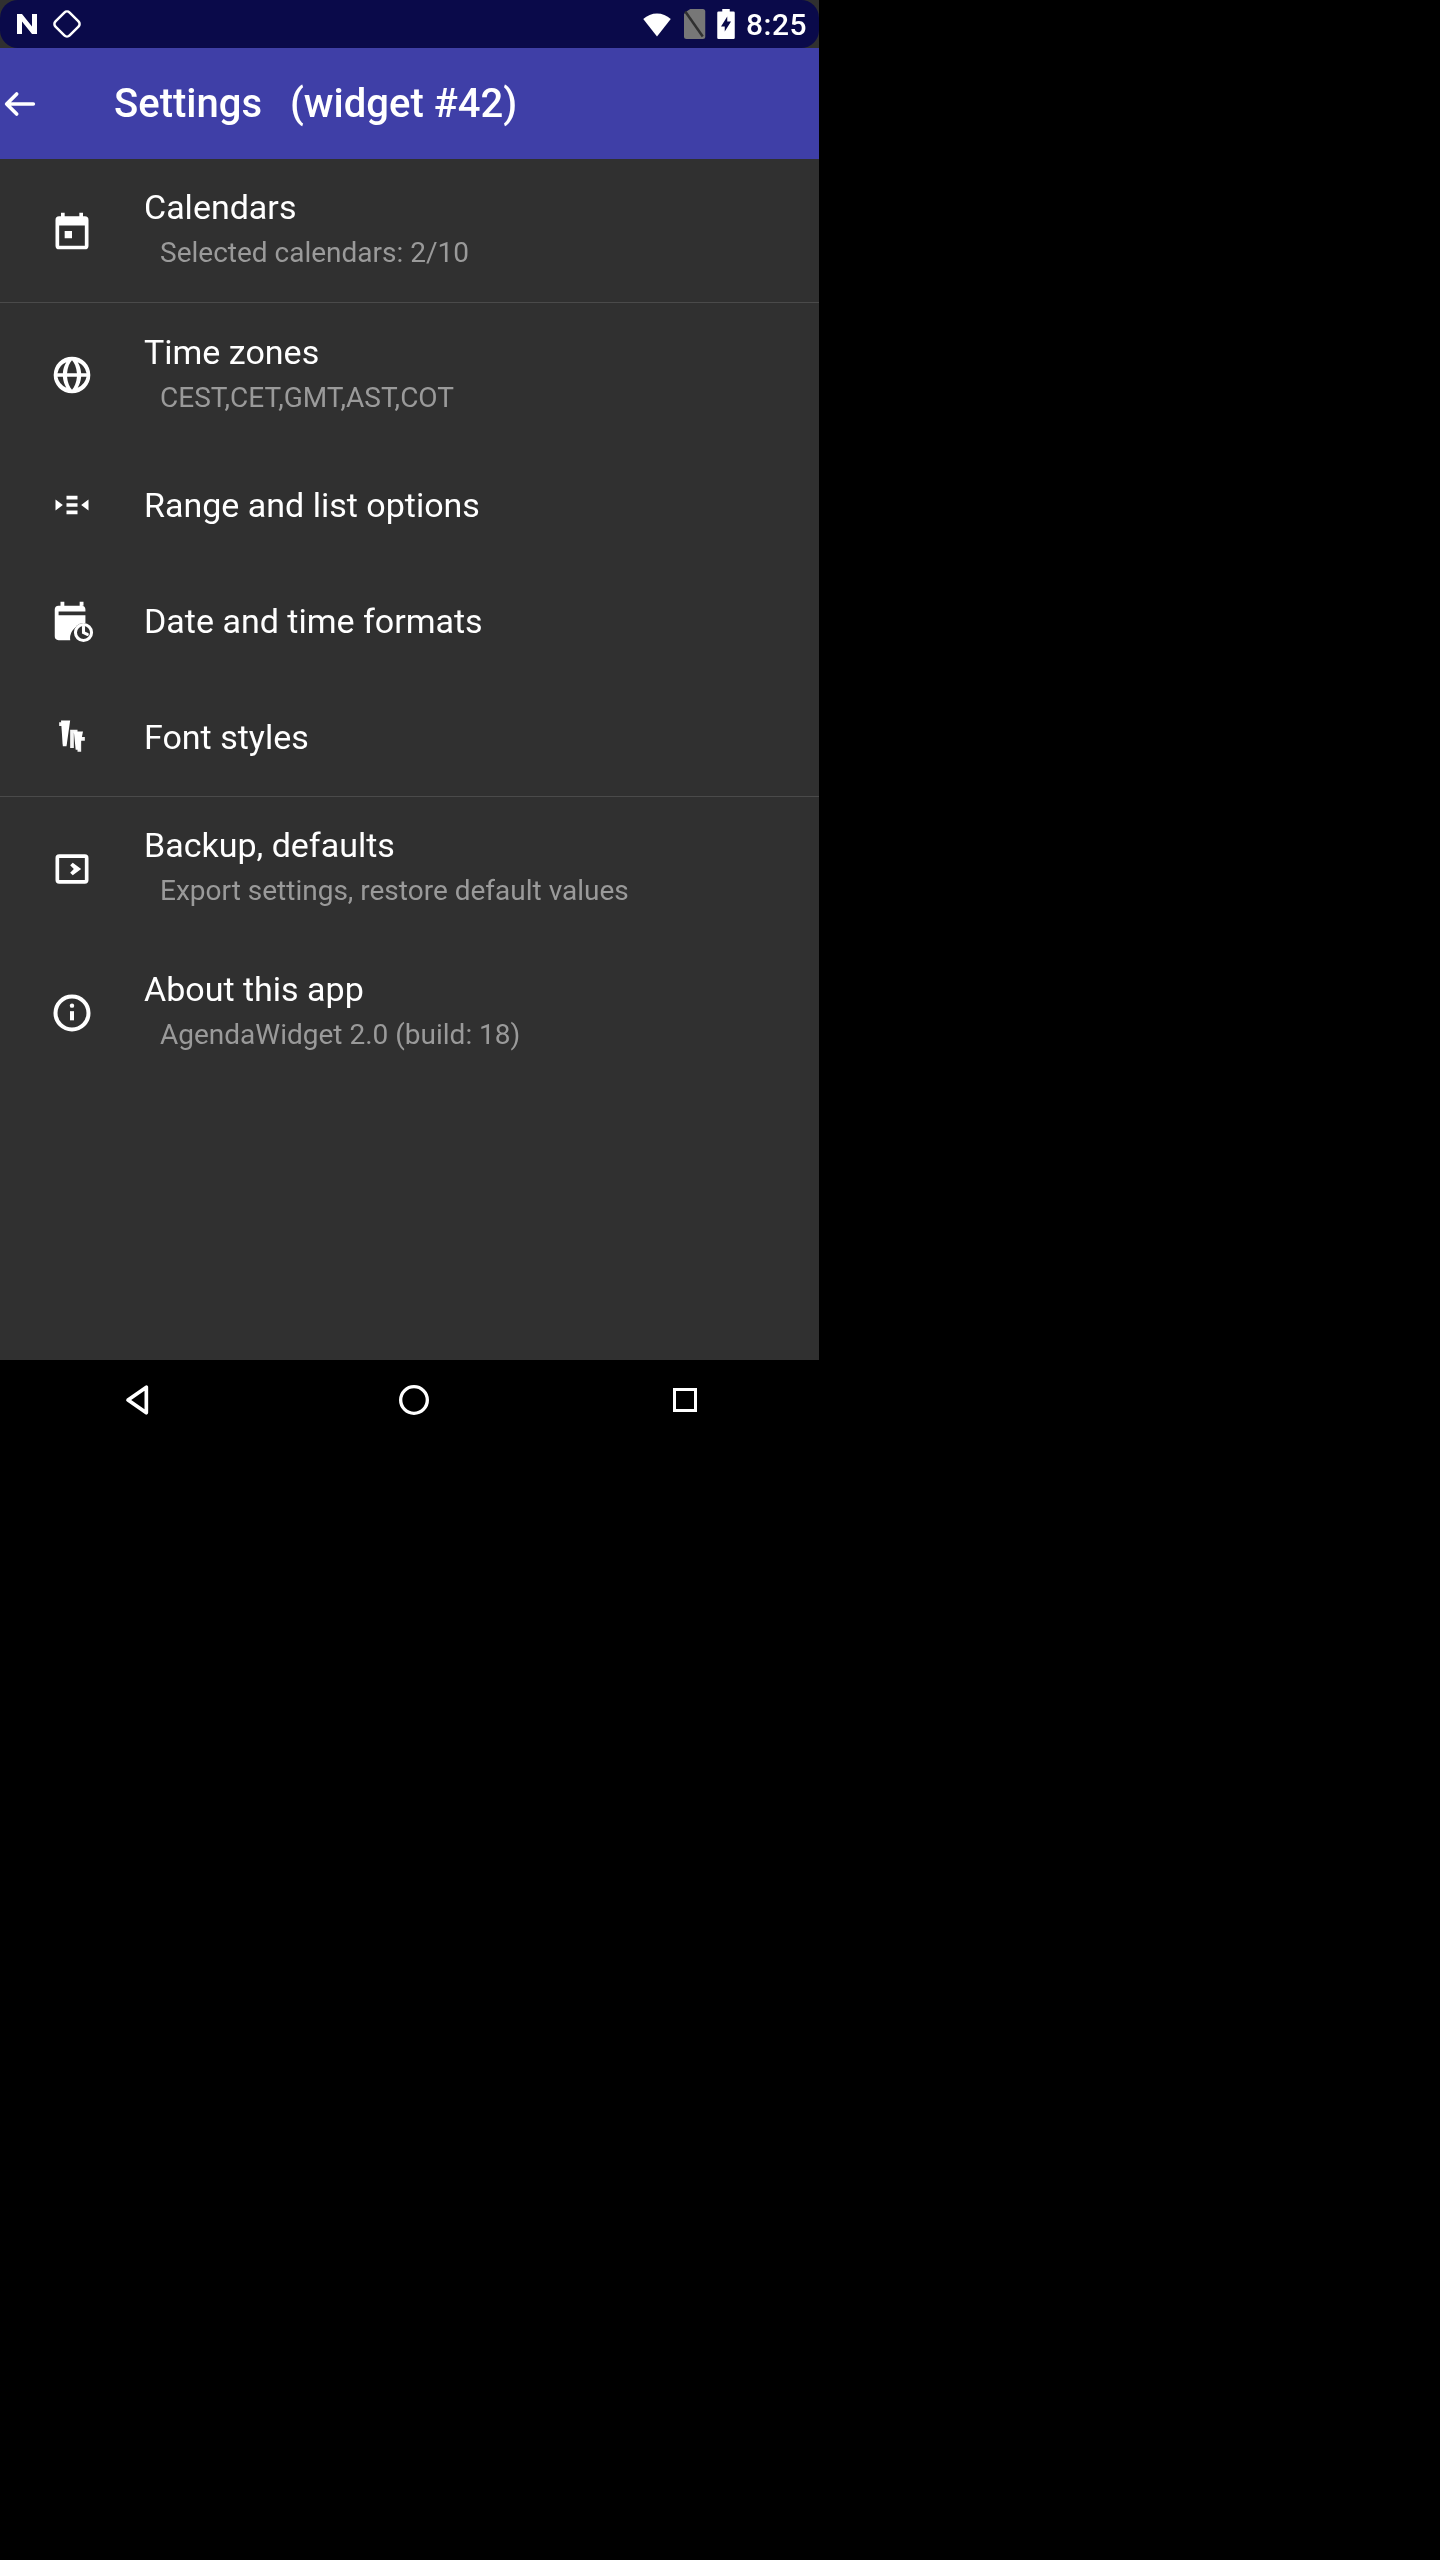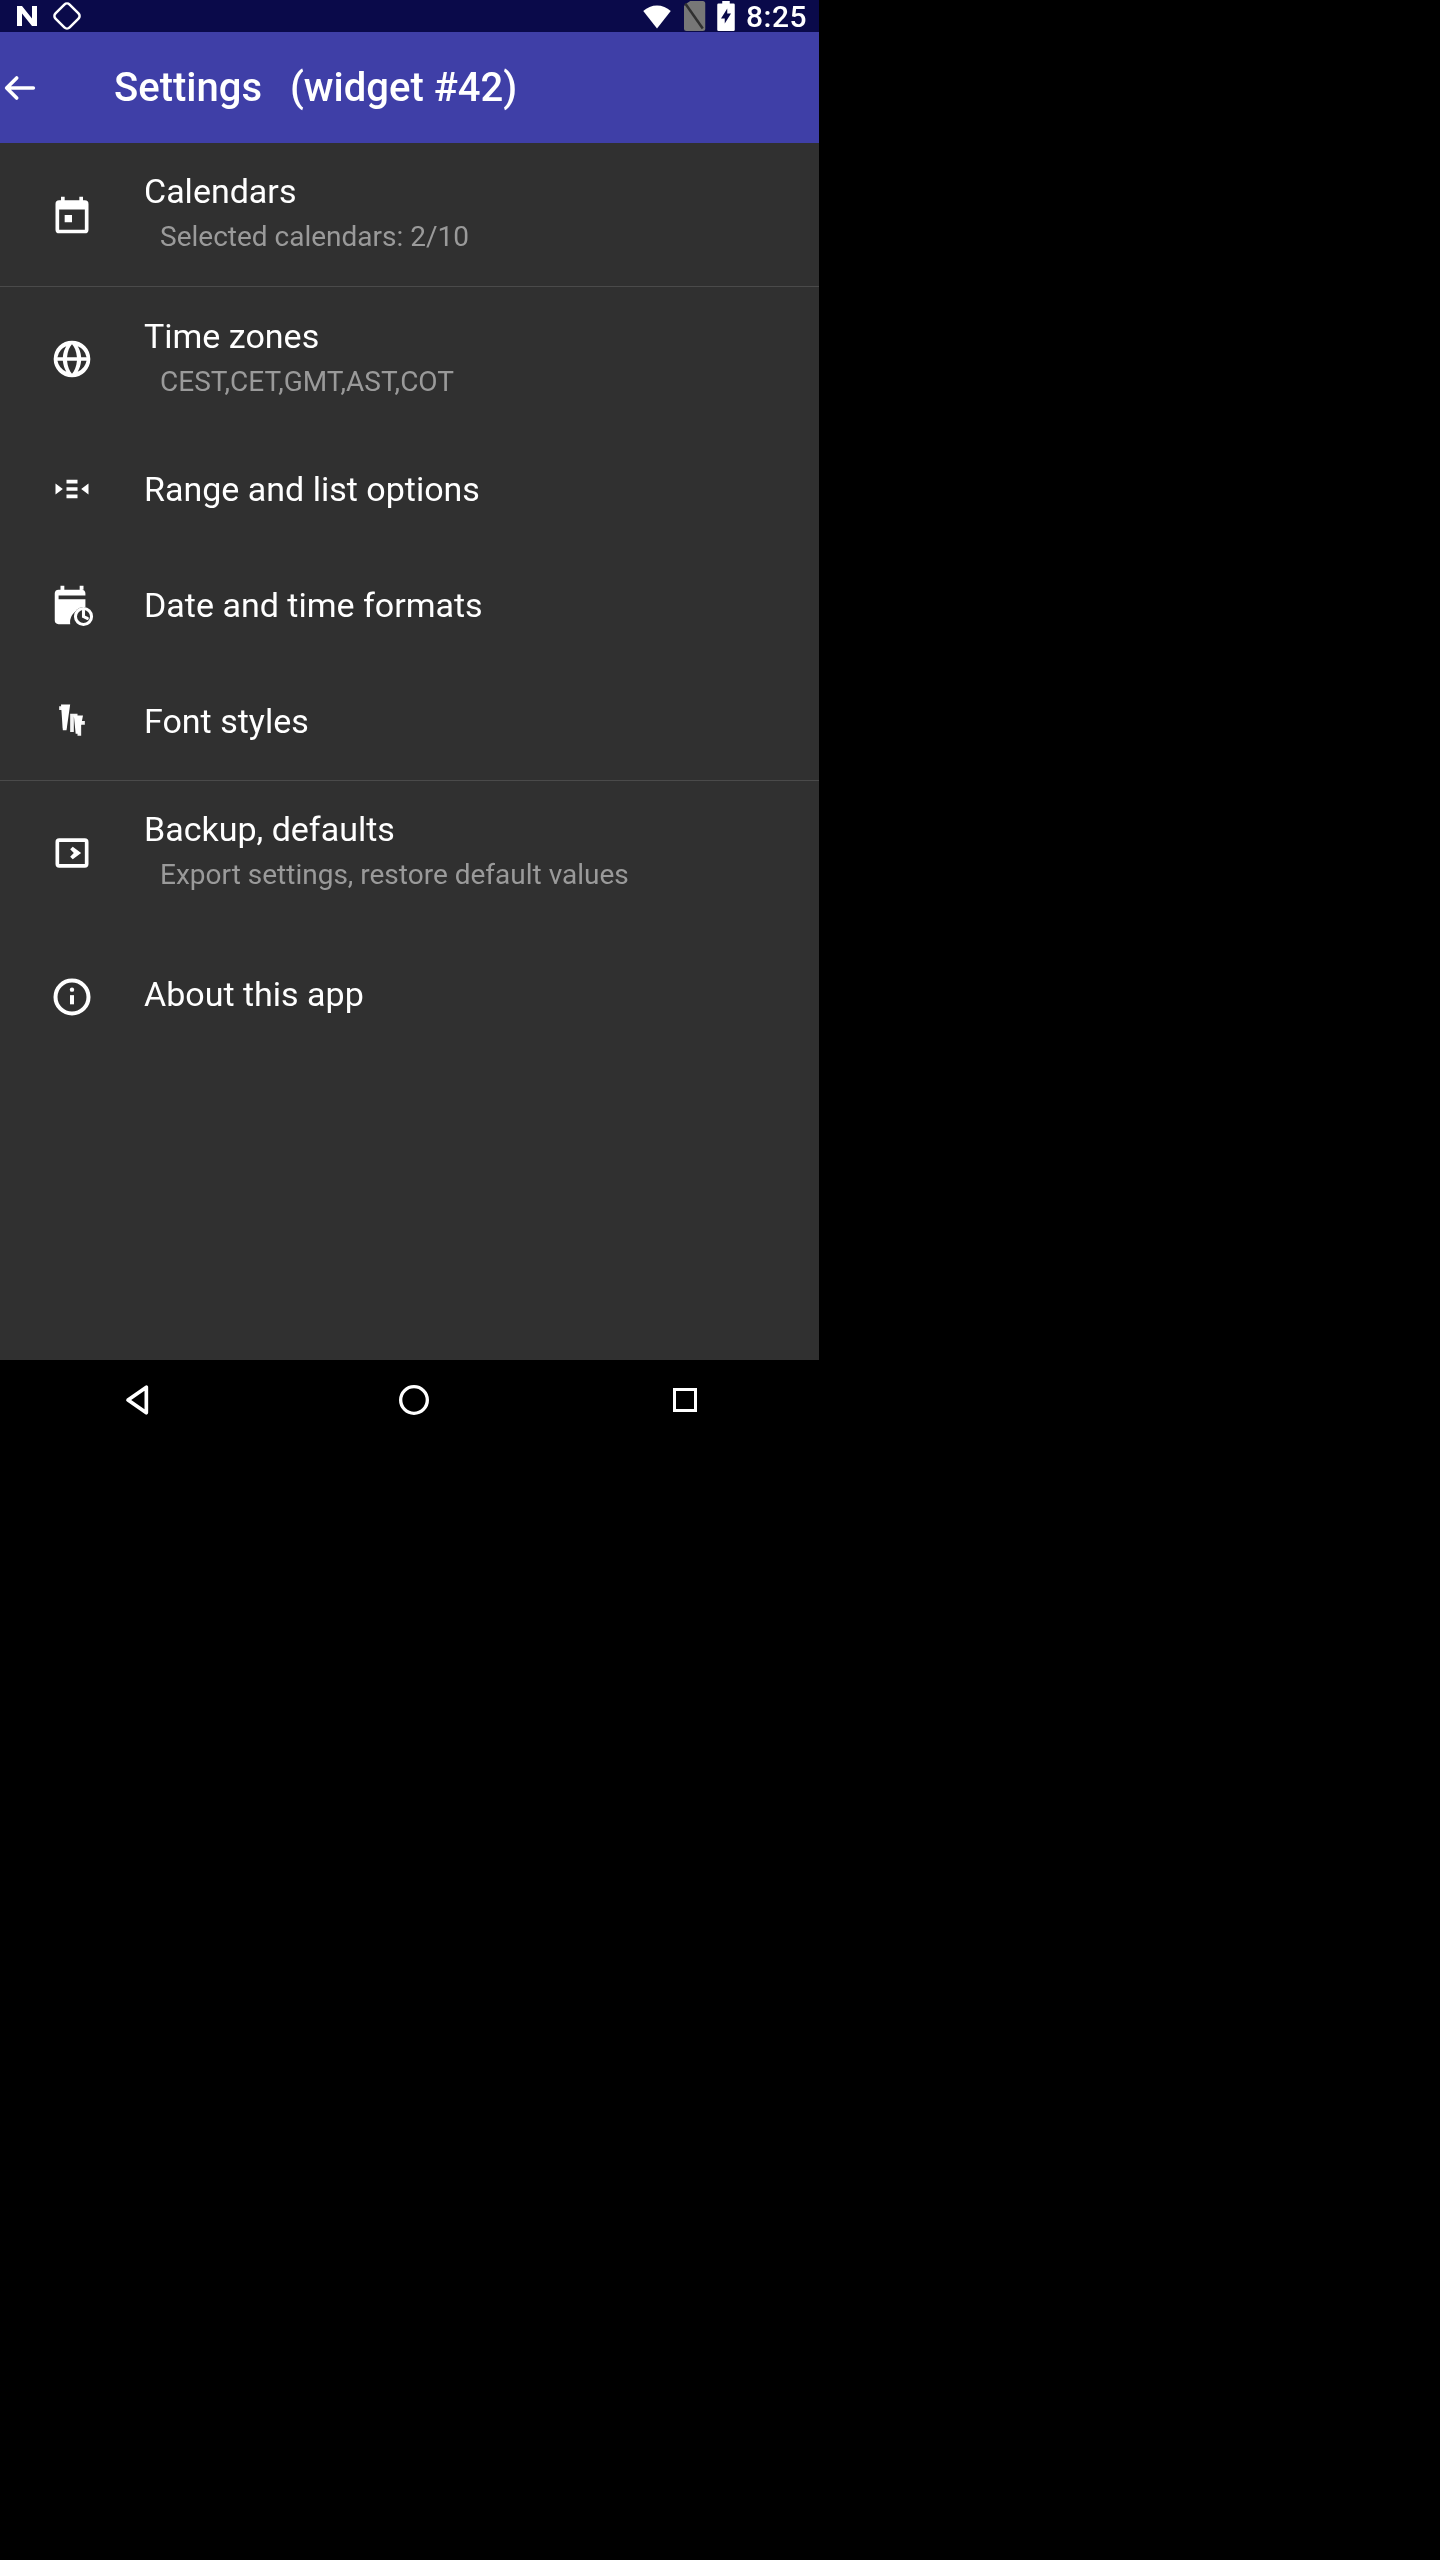--- a/index.html
+++ b/index.html
@@ -1,19 +1,19 @@
 <!DOCTYPE html>
 <html><head>
 <meta charset="utf-8">
 <style>
   * { margin: 0; padding: 0; box-sizing: border-box; }
   html, body { width: 819px; height: 1440px; overflow: hidden; background: #000; font-family: Roboto, "Helvetica Neue", Arial, sans-serif; }
   .screen { width: 819px; height: 1440px; display: flex; flex-direction: column; background: #303030; }
   
-  .status-bar { height: 32px; background: #0a0a4a; display: flex; align-items: center; justify-content: space-between; padding: 0 12px; color: #fff; }
+  .status-bar { height: 48px; background: #0a0a4a; display: flex; align-items: center; justify-content: space-between; padding: 0 12px; color: #fff; border-radius: 18px; }
   .status-left { display: flex; align-items: center; gap: 10px; }
   .status-right { display: flex; align-items: center; gap: 10px; }
   .status-time { font-size: 30px; font-weight: 500; letter-spacing: 0.5px; }
   
   .app-bar { height: 111px; background: #3f3fa7; display: flex; align-items: center; color: #fff; }
   .back-btn { width: 56px; height: 56px; display: flex; align-items: center; justify-content: flex-start; }
   .app-title { font-size: 40px; font-weight: 500; display: flex; gap: 28px; margin-left: 58px; }
   
   .content { flex: 1; background: #303030; }
   .list-item { display: flex; align-items: center; padding: 0 0 0 0; }
@@ -162,20 +162,21 @@
     <div class="list-item row-2line">
       <div class="item-icon">
         <svg width="44" height="44" viewBox="0 0 24 24" fill="none" stroke="#fff" stroke-width="2.2">
             <circle cx="12" cy="12" r="9"></circle>
             <line x1="12" y1="11" x2="12" y2="16"></line>
             <circle cx="12" cy="8" r="1.2" fill="#fff" stroke="none"></circle>
           </svg>
       </div>
       <div class="item-text">
         <div class="item-title">About this app</div>
+        <div class="item-sub">AgendaWidget 2.0 (build: 18)</div>
       </div>
     </div>
 
   </div>
 
   <div class="nav-bar">
     <span>
       <svg width="44" height="44" viewBox="0 0 24 24" fill="none" stroke="#fff" stroke-width="2" stroke-linejoin="round">
           <path d="M16 5v14L6 12z"></path>
         </svg>

